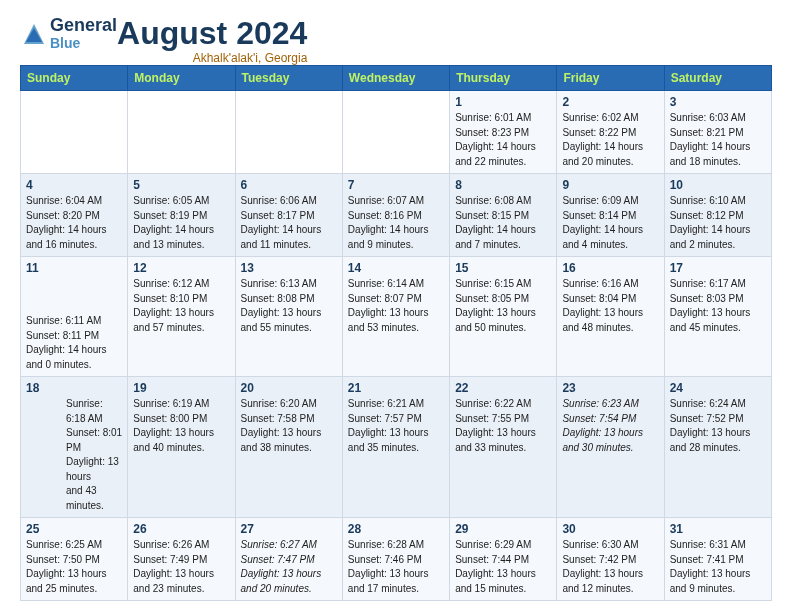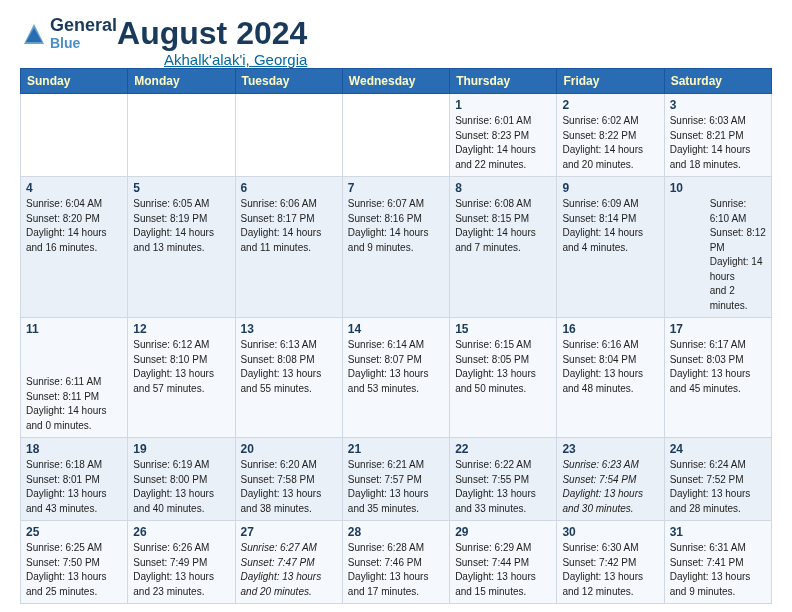--- a/index.html
+++ b/index.html
@@ -31,32 +31,31 @@
     .title-block {
       text-align: right;
     }
     .month-year {
       font-size: 32px;
       font-weight: bold;
       color: #1a3a5c;
       line-height: 1.1;
     }
     .location {
-      font-size: 15px;
-      color: #0369a1;
-      text-decoration: underline;
+      font-size: 12px;
+      color: #a16207;
     }
     .calendar {
       width: 100%;
       border-collapse: collapse;
       font-size: 10.5px;
     }
     .calendar thead th {
       background: #2a6cb3;
-      color: #fef9c3;
+      color: #bef264;
       font-weight: bold;
       text-align: left;
       padding: 5px 6px;
       font-size: 12px;
       border: 1px solid #1a56a0;
     }
     .calendar tbody td {
       border: 1px solid #d0d8e4;
       vertical-align: top;
       padding: 4px 5px;
@@ -186,21 +185,21 @@
           </td>
           <td>
             <span class="day-num">9</span>
             <div class="day-info" style="white-space: pre-line;">Sunrise: 6:09 AM
 Sunset: 8:14 PM
 Daylight: 14 hours
 and 4 minutes.</div>
           </td>
           <td>
             <span class="day-num">10</span>
-            <div class="day-info" style="white-space: pre-line; margin-left: 40px;">Sunrise: 6:10 AM
+            <div class="day-info" style="white-space: pre-line;">Sunrise: 6:10 AM
 Sunset: 8:12 PM
 Daylight: 14 hours
 and 2 minutes.</div>
           </td>
         </tr>
         <tr>
           <td>
             <span class="day-num">11</span>
             <div class="day-info" style="white-space: pre-line; margin-top: 39px;">Sunrise: 6:11 AM
 Sunset: 8:11 PM
@@ -246,21 +245,21 @@
             <span class="day-num">17</span>
             <div class="day-info" style="white-space: pre-line;">Sunrise: 6:17 AM
 Sunset: 8:03 PM
 Daylight: 13 hours
 and 45 minutes.</div>
           </td>
         </tr>
         <tr>
           <td>
             <span class="day-num">18</span>
-            <div class="day-info" style="white-space: pre-line;">Sunrise: 6:18 AM
+            <div class="day-info" style="white-space: pre-line; margin-left: 40px;">Sunrise: 6:18 AM
 Sunset: 8:01 PM
 Daylight: 13 hours
 and 43 minutes.</div>
           </td>
           <td>
             <span class="day-num">19</span>
             <div class="day-info" style="white-space: pre-line;">Sunrise: 6:19 AM
 Sunset: 8:00 PM
 Daylight: 13 hours
 and 40 minutes.</div>

